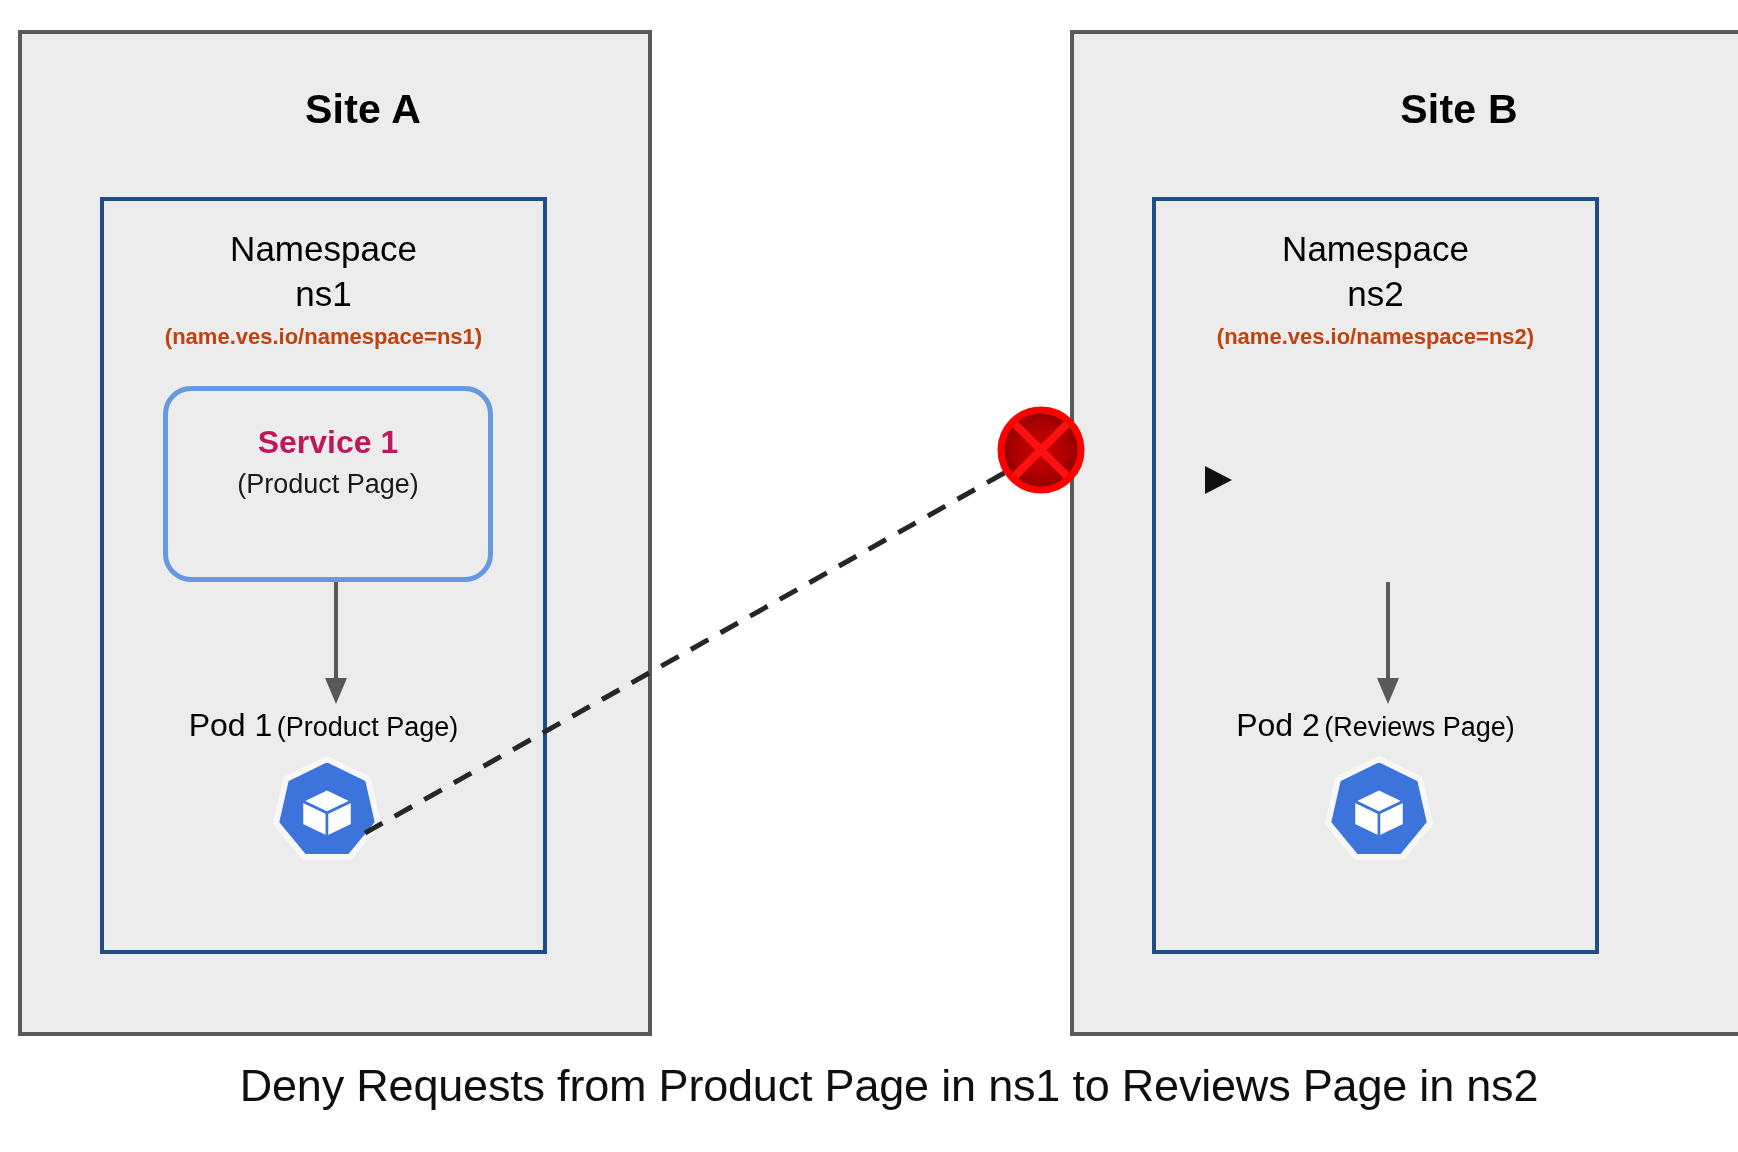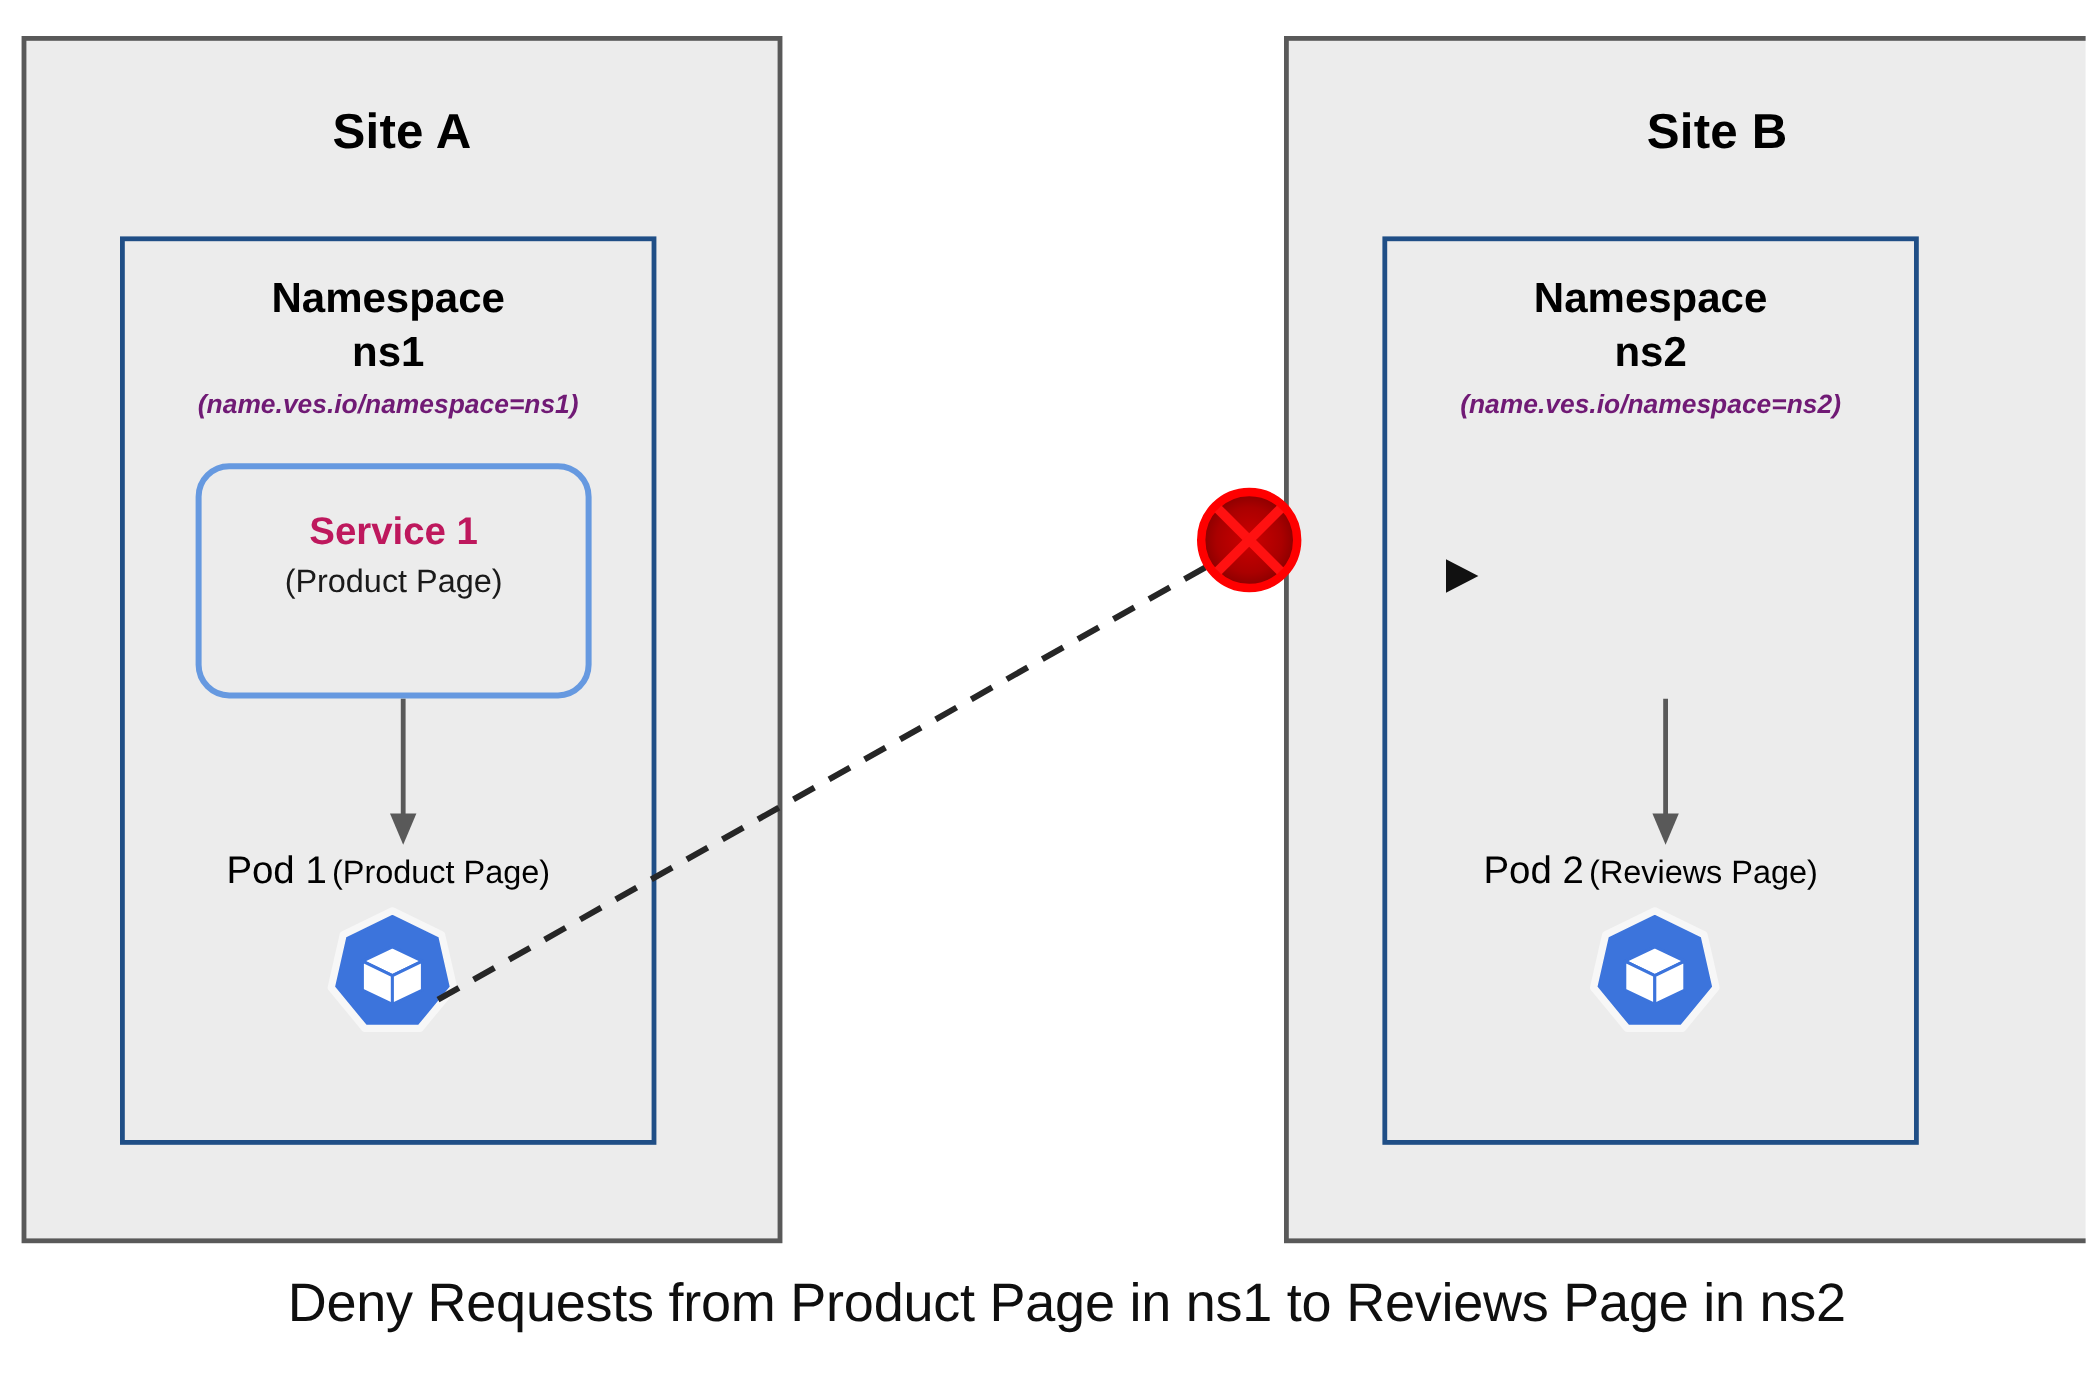--- a/index.html
+++ b/index.html
@@ -28,20 +28,21 @@
   .site-title {
     position: absolute;
     top: 52px;
     left: 0;
     width: 100%;
     text-align: center;
     font-size: 41px;
     font-weight: bold;
     color: #000000;
     letter-spacing: 0.2px;
+    padding-left: 28px;
   }
 
   
   .namespace {
     position: absolute;
     left: 78px;
     top: 163px;
     width: 447px;
     height: 757px;
     border: 4px solid #1f4e86;
@@ -51,32 +52,31 @@
 
   .ns-title {
     position: absolute;
     top: 25px;
     left: 0;
     width: 100%;
     text-align: center;
     font-size: 35px;
     line-height: 45px;
     color: #000000;
-    font-weight: 700;
+    font-weight: 400;
   }
   .ns-label {
     position: absolute;
     top: 123px;
     left: 0;
     width: 100%;
     text-align: center;
     font-size: 22px;
     font-weight: bold;
-    font-style: italic;
-    color: #701a75;
+    color: #c2410c;
   }
 
   
   .service {
     position: absolute;
     left: 59px;
     top: 185px;
     width: 330px;
     height: 196px;
     border: 5px solid #6699e0;

